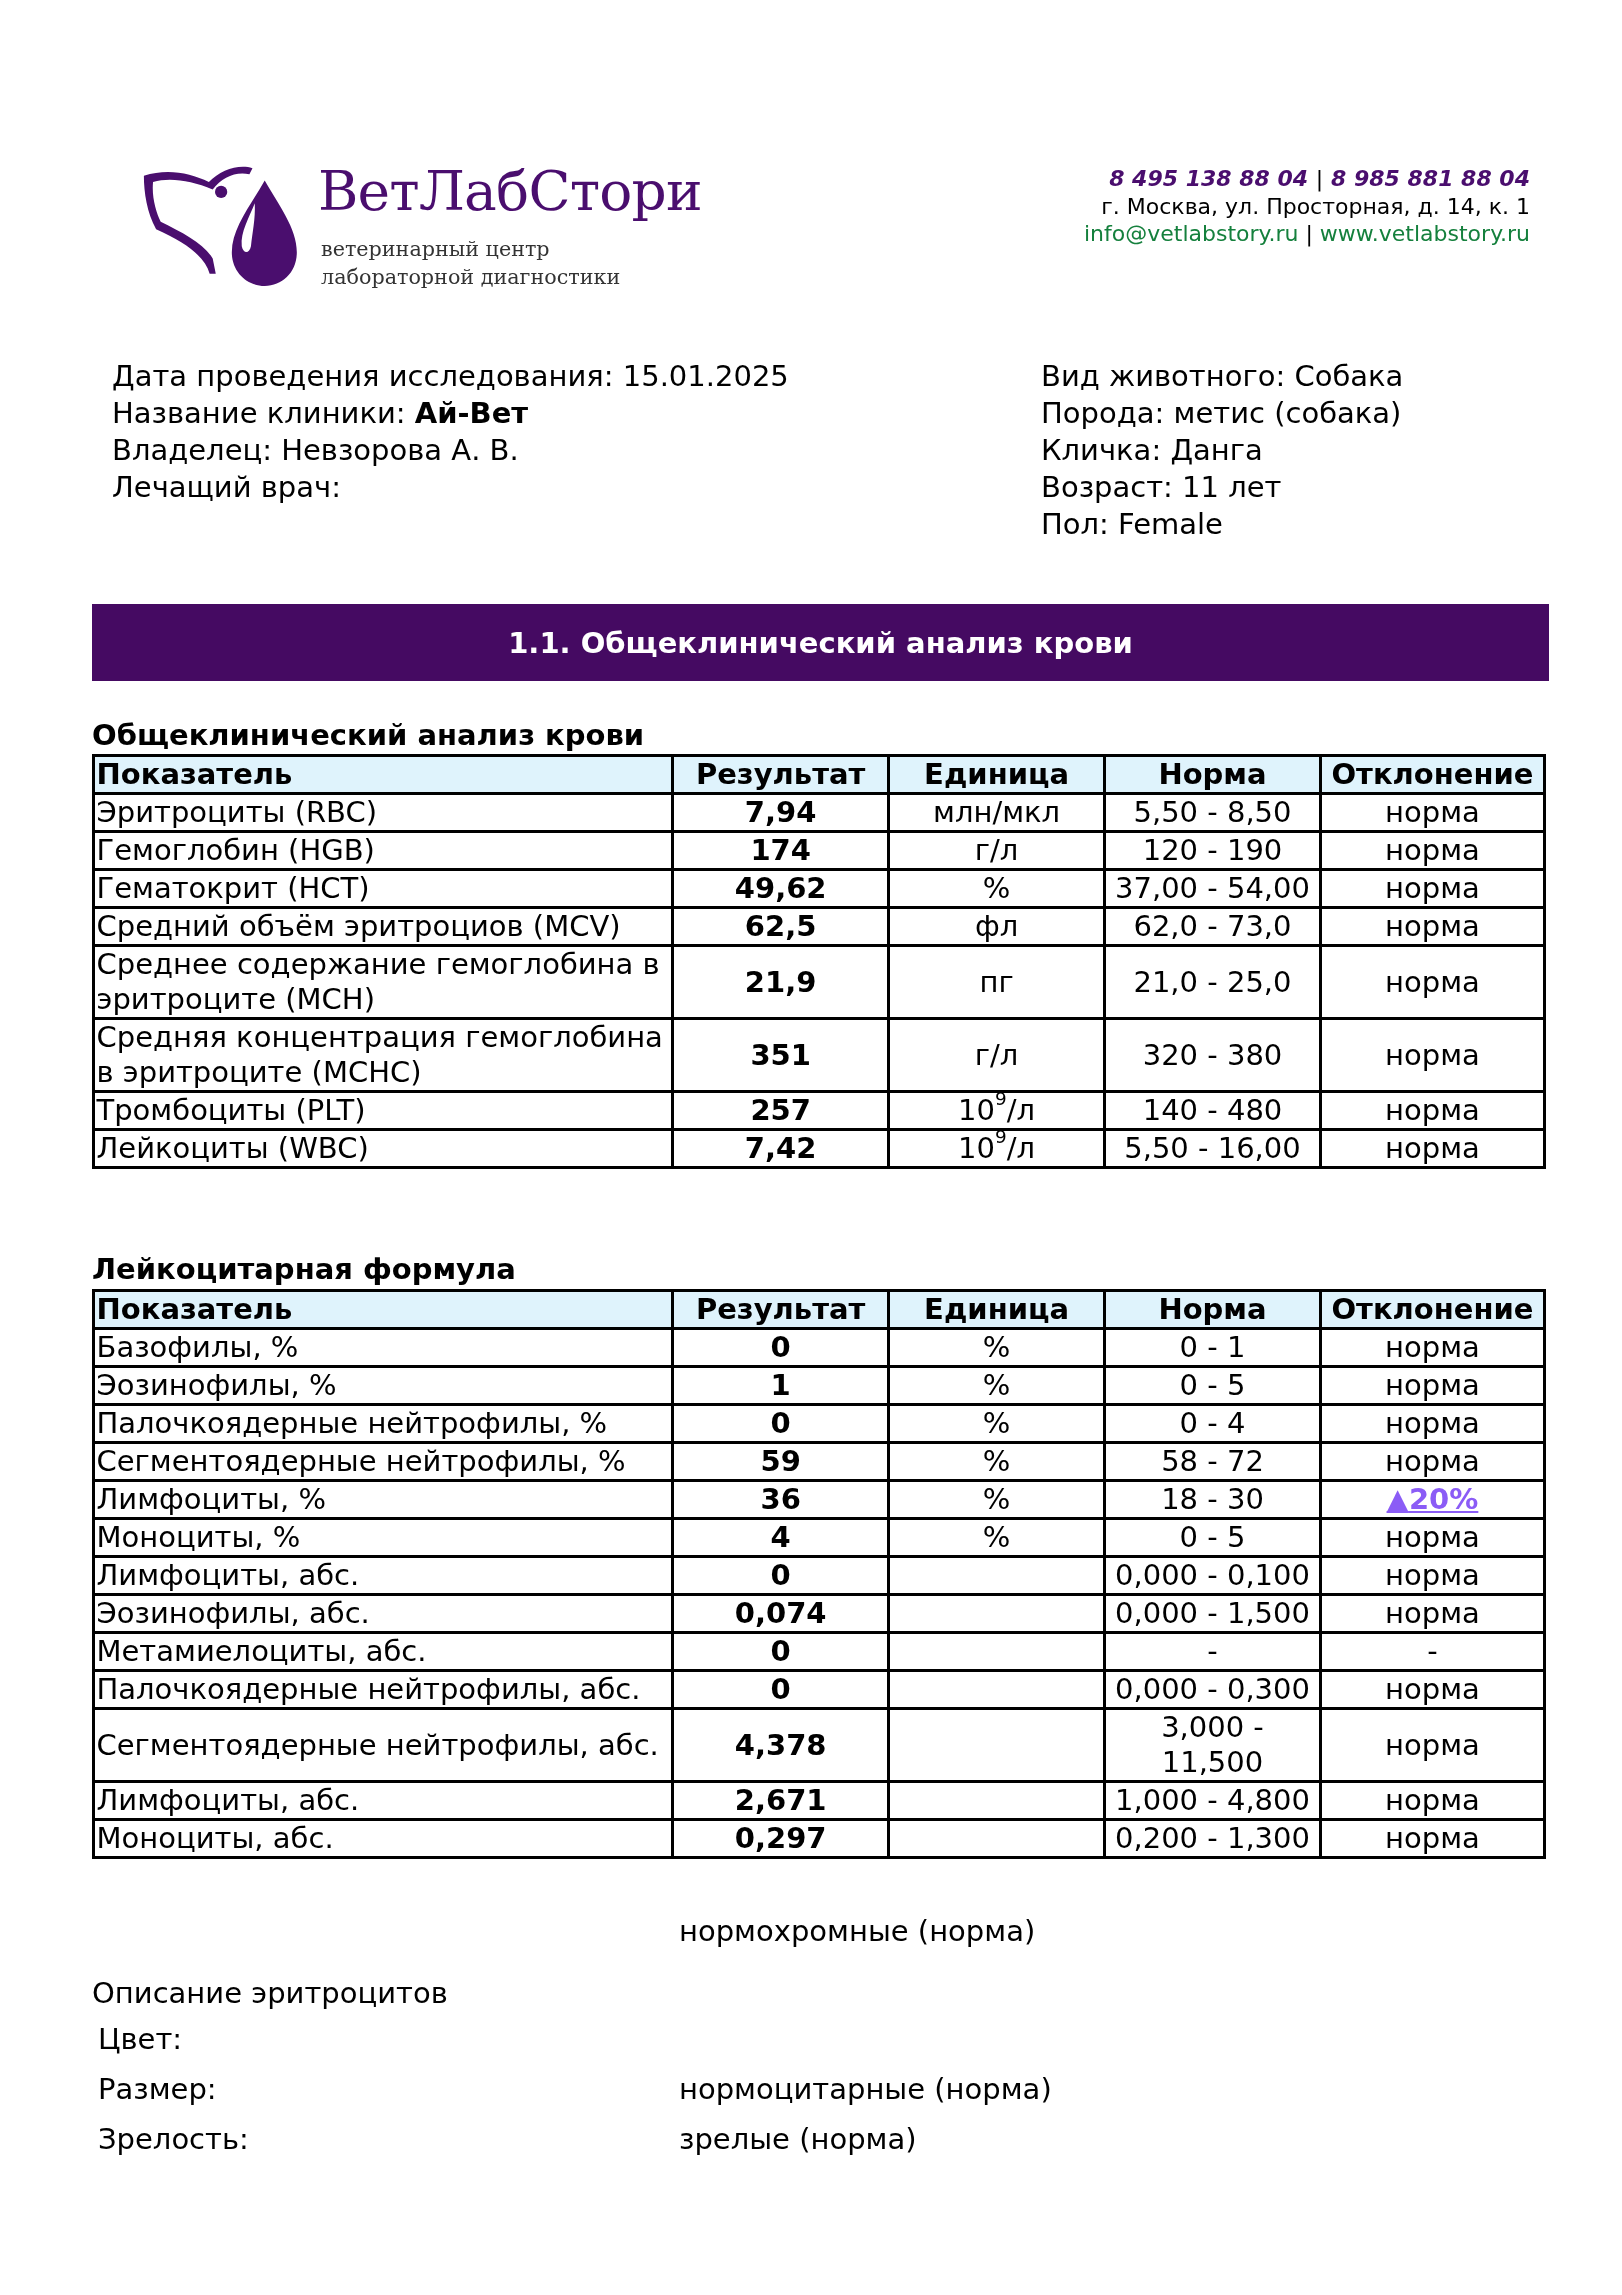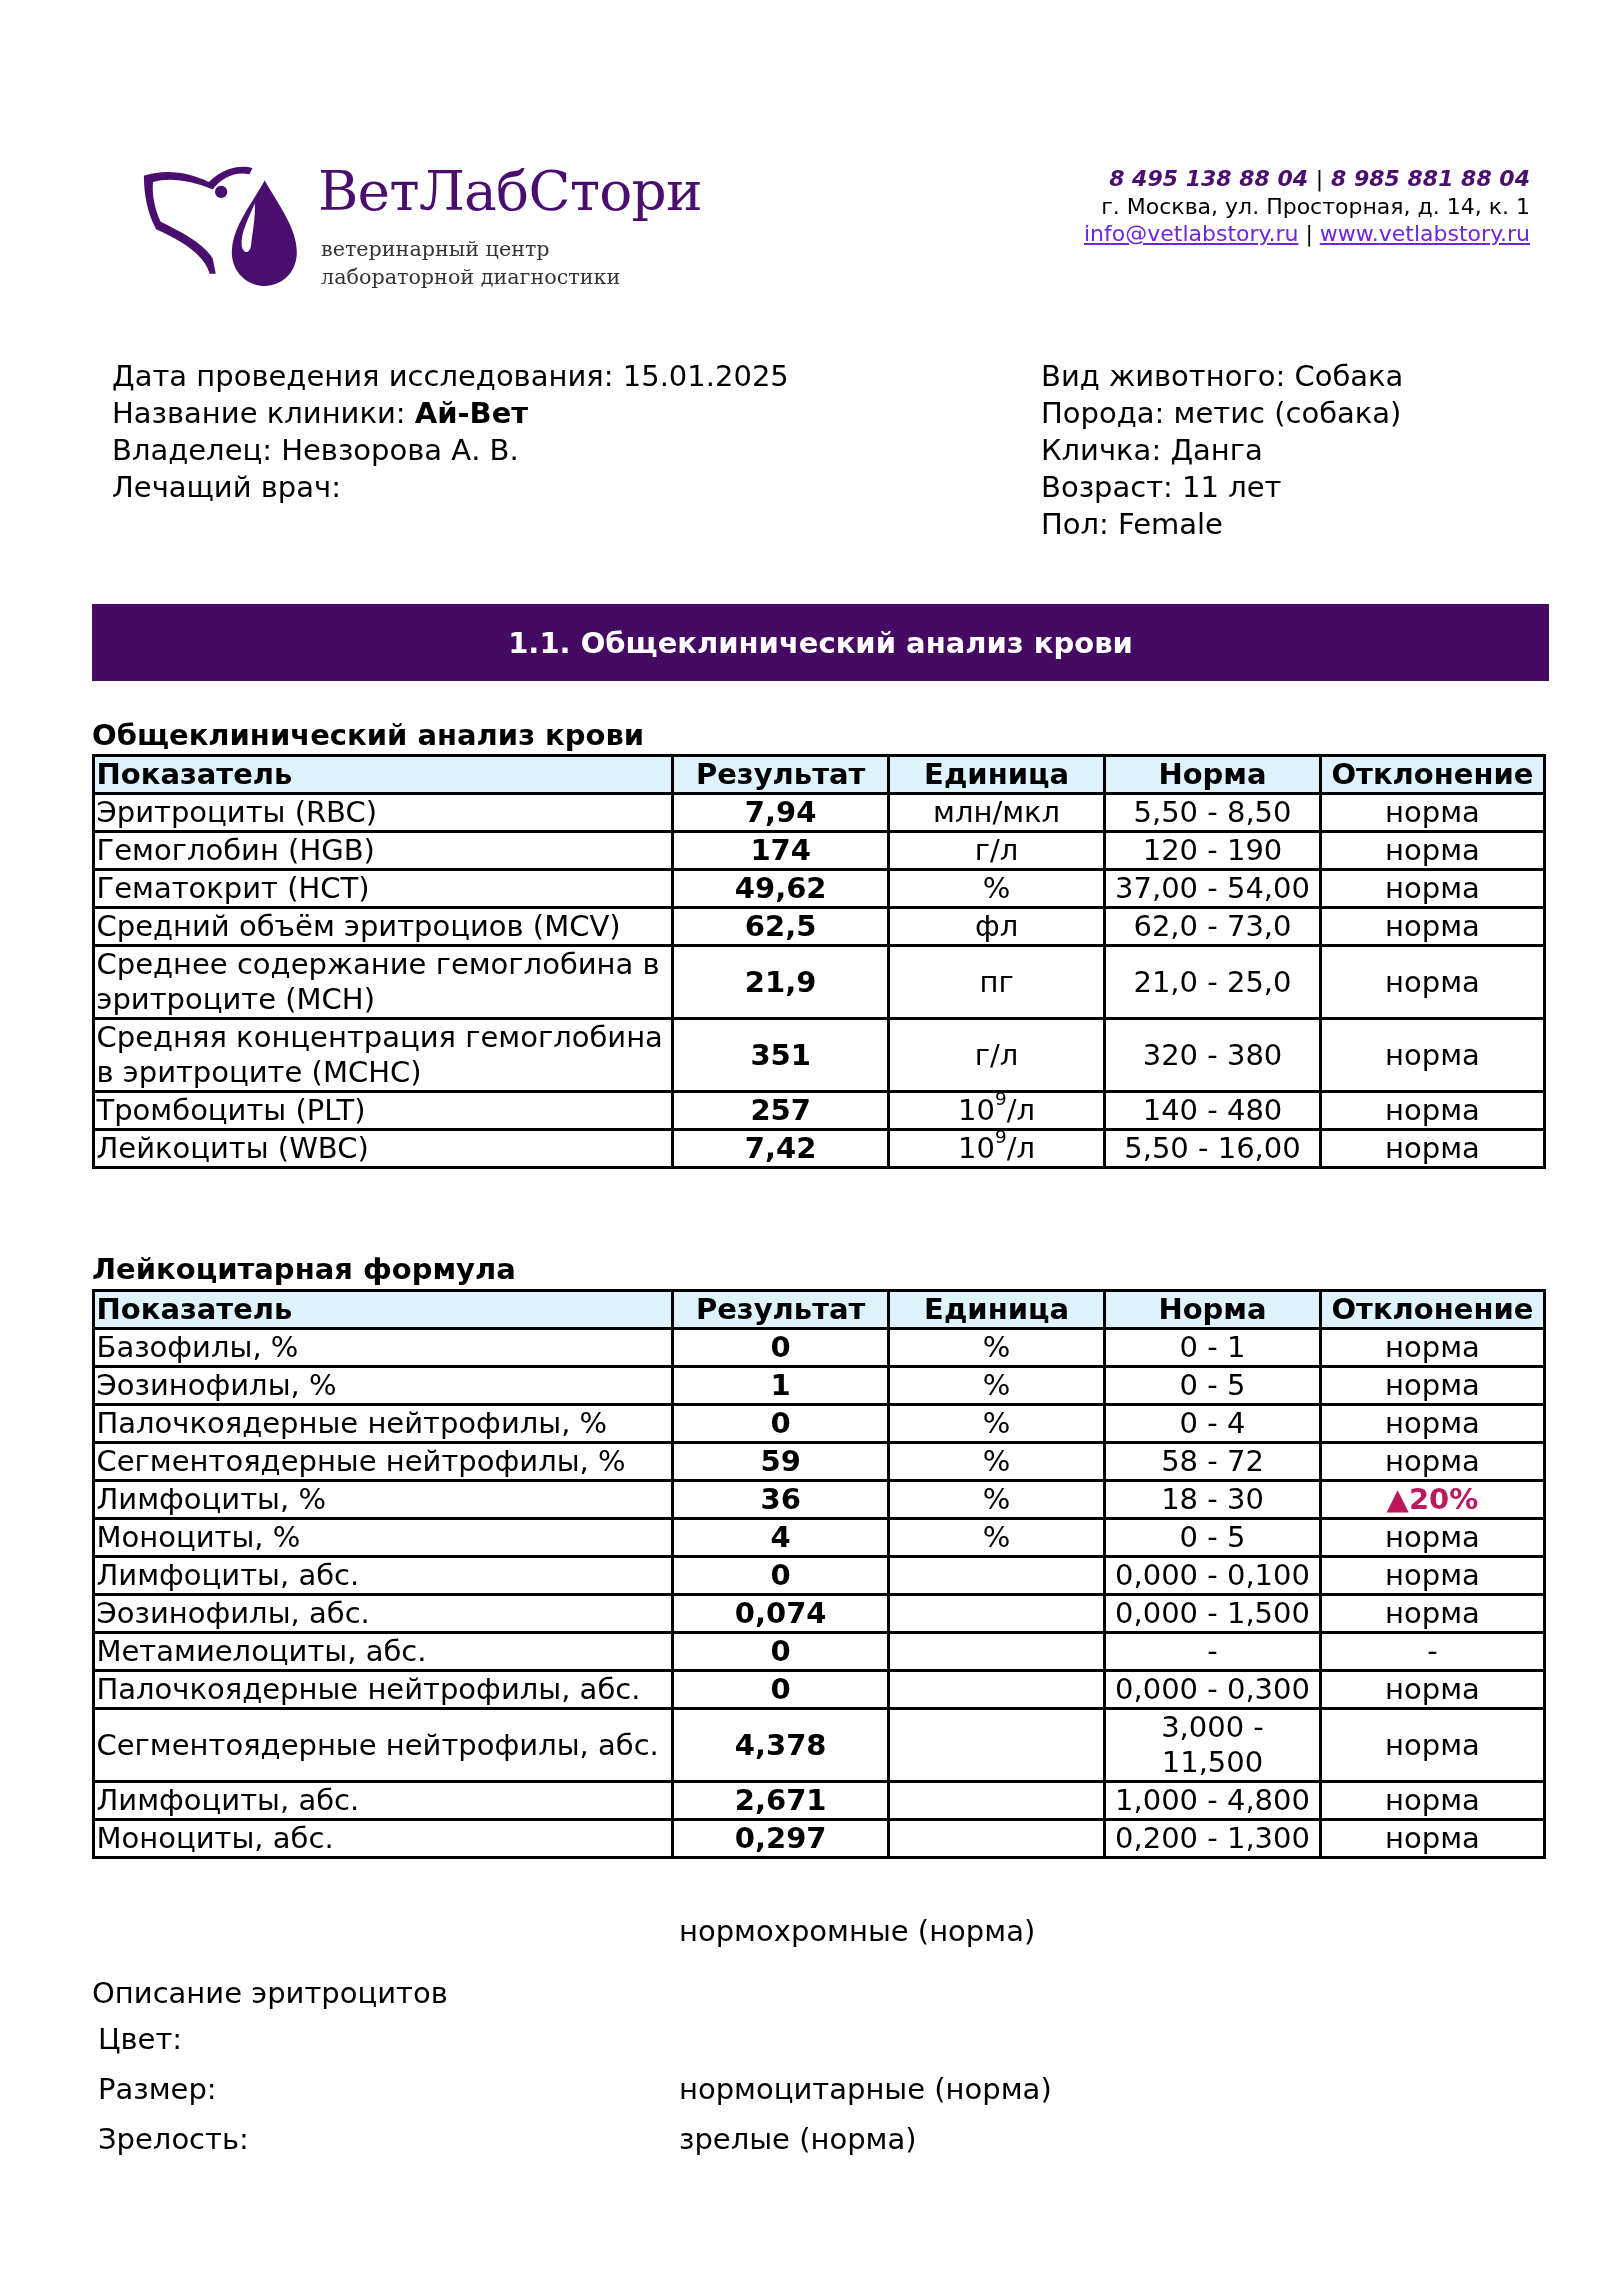--- a/index.html
+++ b/index.html
@@ -6,39 +6,39 @@
   body { width:1622px; height:2295px; position:relative; font-family:"DejaVu Sans", sans-serif; color:#000; overflow:hidden; }
 
   .logo { position:absolute; left:136px; top:159px; width:582px; height:138px; }
   .logo-mark { position:absolute; left:0; top:0; width:184px; height:130px; }
   .brand-name { position:absolute; left:182px; top:4.6px; font-family:"DejaVu Serif", serif; font-size:55px; color:#4a0e6e; letter-spacing:-0.8px; line-height:1; }
   .brand-sub { position:absolute; left:185px; top:77px; font-family:"DejaVu Serif", serif; font-size:20.7px; line-height:27.5px; color:#333; }
 
   .contacts { position:absolute; right:92px; top:165px; text-align:right; font-size:22px; line-height:27.5px; }
   .contacts .phones { color:#4a0e6e; font-weight:bold;font-style:italic; }
   .contacts .sep { color:#000; font-weight:normal; padding:0 7.7px; }
-  .contacts a { color:#6d28d9; text-decoration:underline; }
+  .contacts a { color:#15803d; }
 
   .meta { position:absolute; top:358px; font-size:29px; line-height:37px; }
   .meta-left { left:112px; }
   .meta-right { left:1041px; }
   .meta b { font-weight:bold; }
 
   .section-banner { position:absolute; left:92px; top:604px; width:1457px; height:77px; background:#450a62; color:#fff; display:flex; align-items:center; justify-content:center; font-weight:bold; font-size:29px; }
 
   .table-title { position:absolute; left:92px; font-weight:bold; font-size:29px; }
   table.res { position:absolute; left:92px; width:1454px; border-collapse:collapse; font-size:29px;border-radius:6px; }
   table.res th, table.res td { border:3.1px solid #000; padding:0 1.5px; line-height:35px; }
   table.res th { background:#dff3fc; font-weight:bold; height:35px; }
   table.res th.c-name { text-align:left; }
   table.res td.c-name { text-align:left; }
   table.res td.c-res { text-align:center; font-weight:bold; }
   table.res td.c-unit, table.res td.c-norm, table.res td.c-dev { text-align:center; }
   .col-name { width:574px; } .col-res { width:214px; } .col-unit { width:214px; } .col-norm { width:214px; } .col-dev { width:222px; }
-  .dev-high { color:#be185d; font-weight:bold; }
+  .dev-high { color:#8b5cf6; font-weight:bold;text-decoration:underline; }
   sup { font-size:18.4px; vertical-align:top; line-height:1; position:relative; top:-3.1px; }
 
   .desc-title { position:absolute; left:92px; top:1976px; font-weight:normal; font-size:29px; }
   .desc-row { position:absolute; left:98px; font-size:29px; }
   .desc-val { position:absolute; left:679px; font-size:29px; }
 </style>
 </head>
 <body>
 
 <div class="logo">

